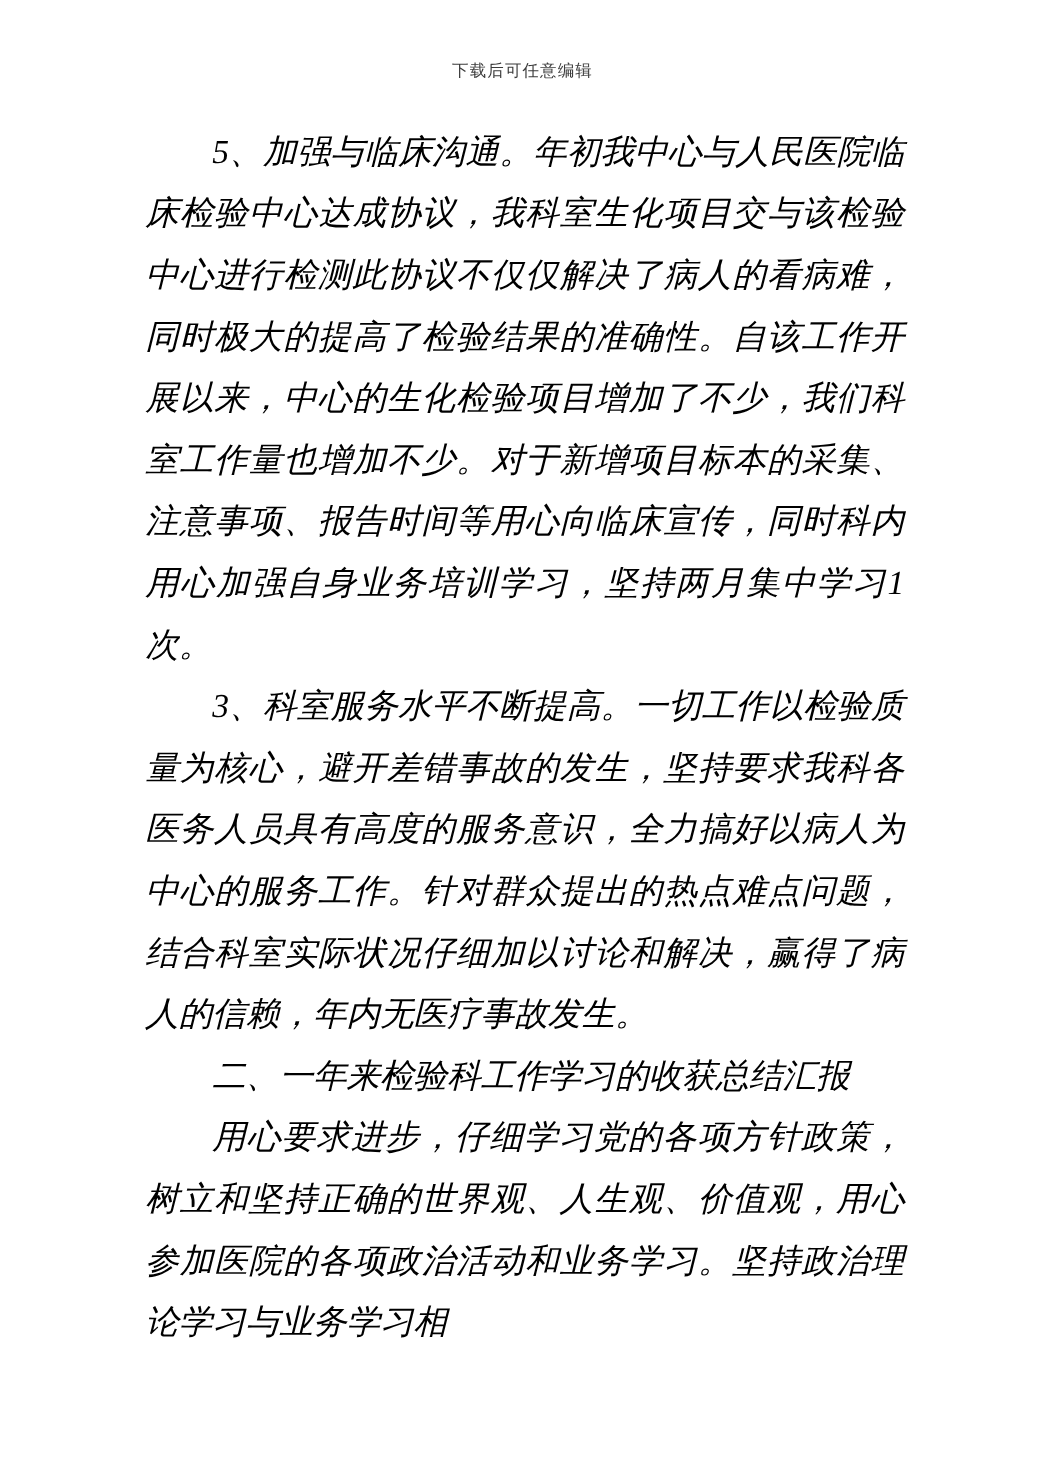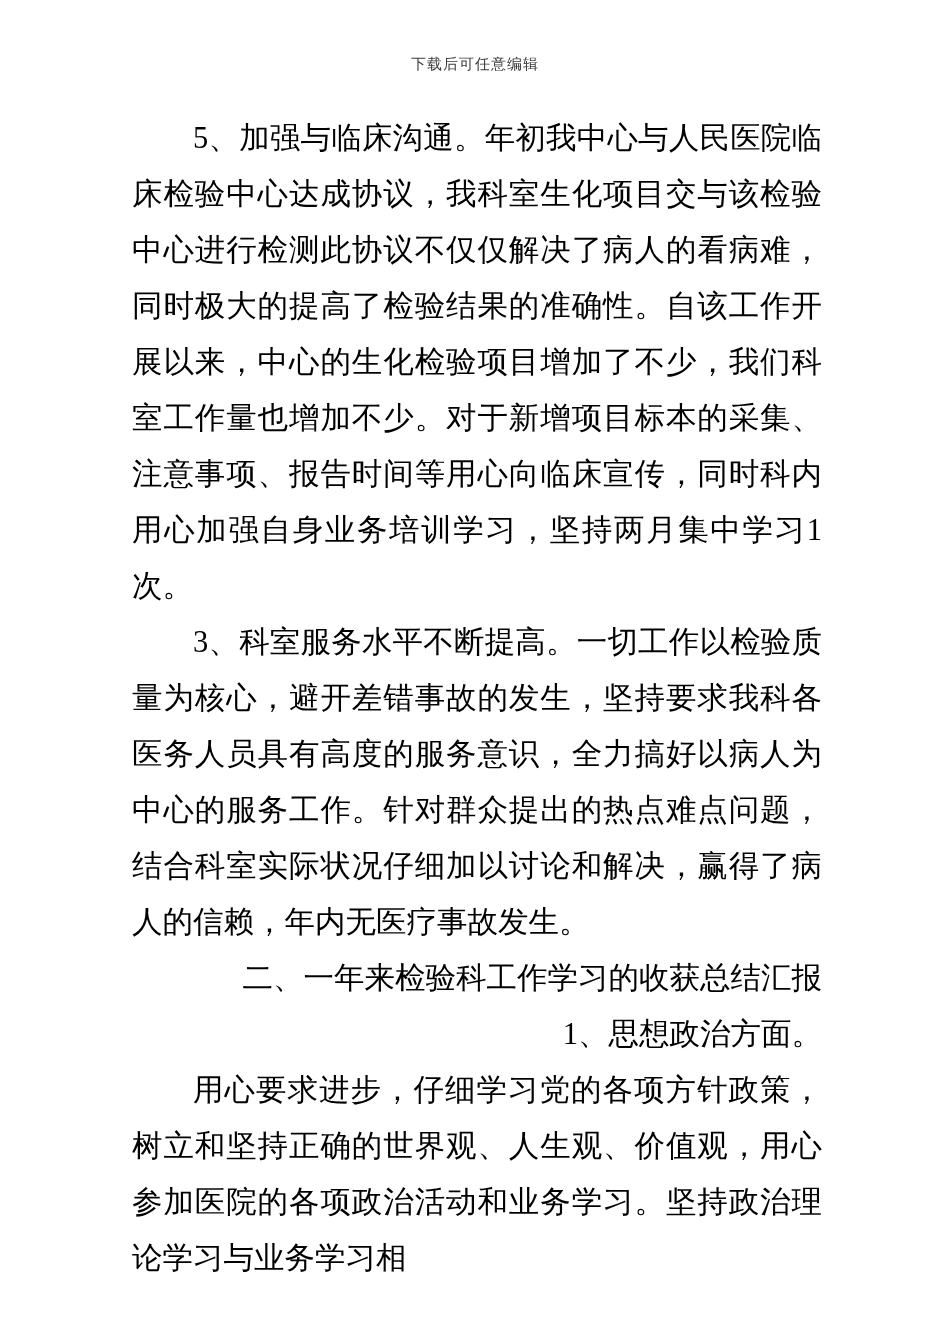--- a/index.html
+++ b/index.html
@@ -49,33 +49,33 @@
   }
   .para {
     margin: 0;
     padding: 0;
     text-align: justify;
     text-justify: inter-ideograph;
     white-space: pre-wrap;
   }
   .indent {
     text-indent: 2em;
+    font-style: italic;
   }
   .tail {
-    text-align: right;
+    text-align: left;
   }
 </style>
 </head>
 <body>
 
 <div class="page">
 
   <div class="header">下载后可任意编辑</div>
 
   <div class="content">
     <p class="para indent">5、加强与临床沟通。年初我中心与人民医院临床检验中心达成协议，我科室生化项目交与该检验中心进行检测此协议不仅仅解决了病人的看病难，同时极大的提高了检验结果的准确性。自该工作开展以来，中心的生化检验项目增加了不少，我们科室工作量也增加不少。对于新增项目标本的采集、注意事项、报告时间等用心向临床宣传，同时科内用心加强自身业务培训学习，坚持两月集中学习1次。</p>
     <p class="para indent">3、科室服务水平不断提高。一切工作以检验质量为核心，避开差错事故的发生，坚持要求我科各医务人员具有高度的服务意识，全力搞好以病人为中心的服务工作。针对群众提出的热点难点问题，结合科室实际状况仔细加以讨论和解决，赢得了病人的信赖，年内无医疗事故发生。</p>
     <p class="para indent tail">二、一年来检验科工作学习的收获总结汇报</p>
-    <p class="para indent tail">1、思想政治方面。</p>
     <p class="para indent">用心要求进步，仔细学习党的各项方针政策，树立和坚持正确的世界观、人生观、价值观，用心参加医院的各项政治活动和业务学习。坚持政治理论学习与业务学习相</p>
   </div>
 
 </div>
 
 </body></html>

